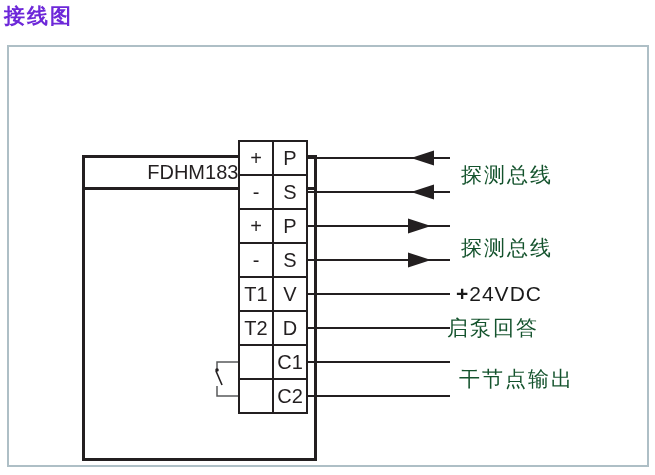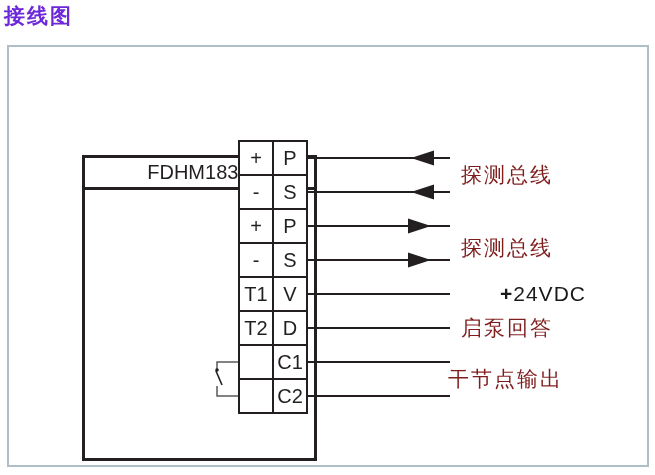--- a/index.html
+++ b/index.html
@@ -75,28 +75,27 @@
     left: 0;
     top: 0;
     z-index: 4;
     pointer-events: none;
   }
   .side-label {
     position: absolute;
     font-size: 21px;
     letter-spacing: 2px;
     line-height: 1;
-    color: #7f1d1d;
+    color: #14532d;
     white-space: nowrap;
     z-index: 5;
   }
   .side-label.vdc {
     color: #1a1a1a;
     letter-spacing: 1px;
-    margin-left: 44px;
   }
   .side-label.vdc .plus { font-weight: bold; }
 </style>
 </head>
 <body>
 
 <div class="page-title">接线图</div>
 
 <div class="panel">
 
@@ -151,15 +150,15 @@
     <path d="M217,386 V396 H238" fill="none" stroke="#58595b" stroke-width="1.5"></path>
   </g>
 </svg>
 
 <div class="side-label" style="left:461px; top:164px;">探测总线</div>
 
 <div class="side-label" style="left:461px; top:237px;">探测总线</div>
 
 <div class="side-label vdc" style="left:456px; top:283px;"><span class="plus">+</span><span>24VDC</span></div>
 
-<div class="side-label" style="left:461px; top:317px;">启泵回答</div>
+<div class="side-label" style="left:447px; top:317px;">启泵回答</div>
 
-<div class="side-label" style="left:448px; top:368px;">干节点输出</div>
+<div class="side-label" style="left:459px; top:368px;">干节点输出</div>
 
 </body></html>

